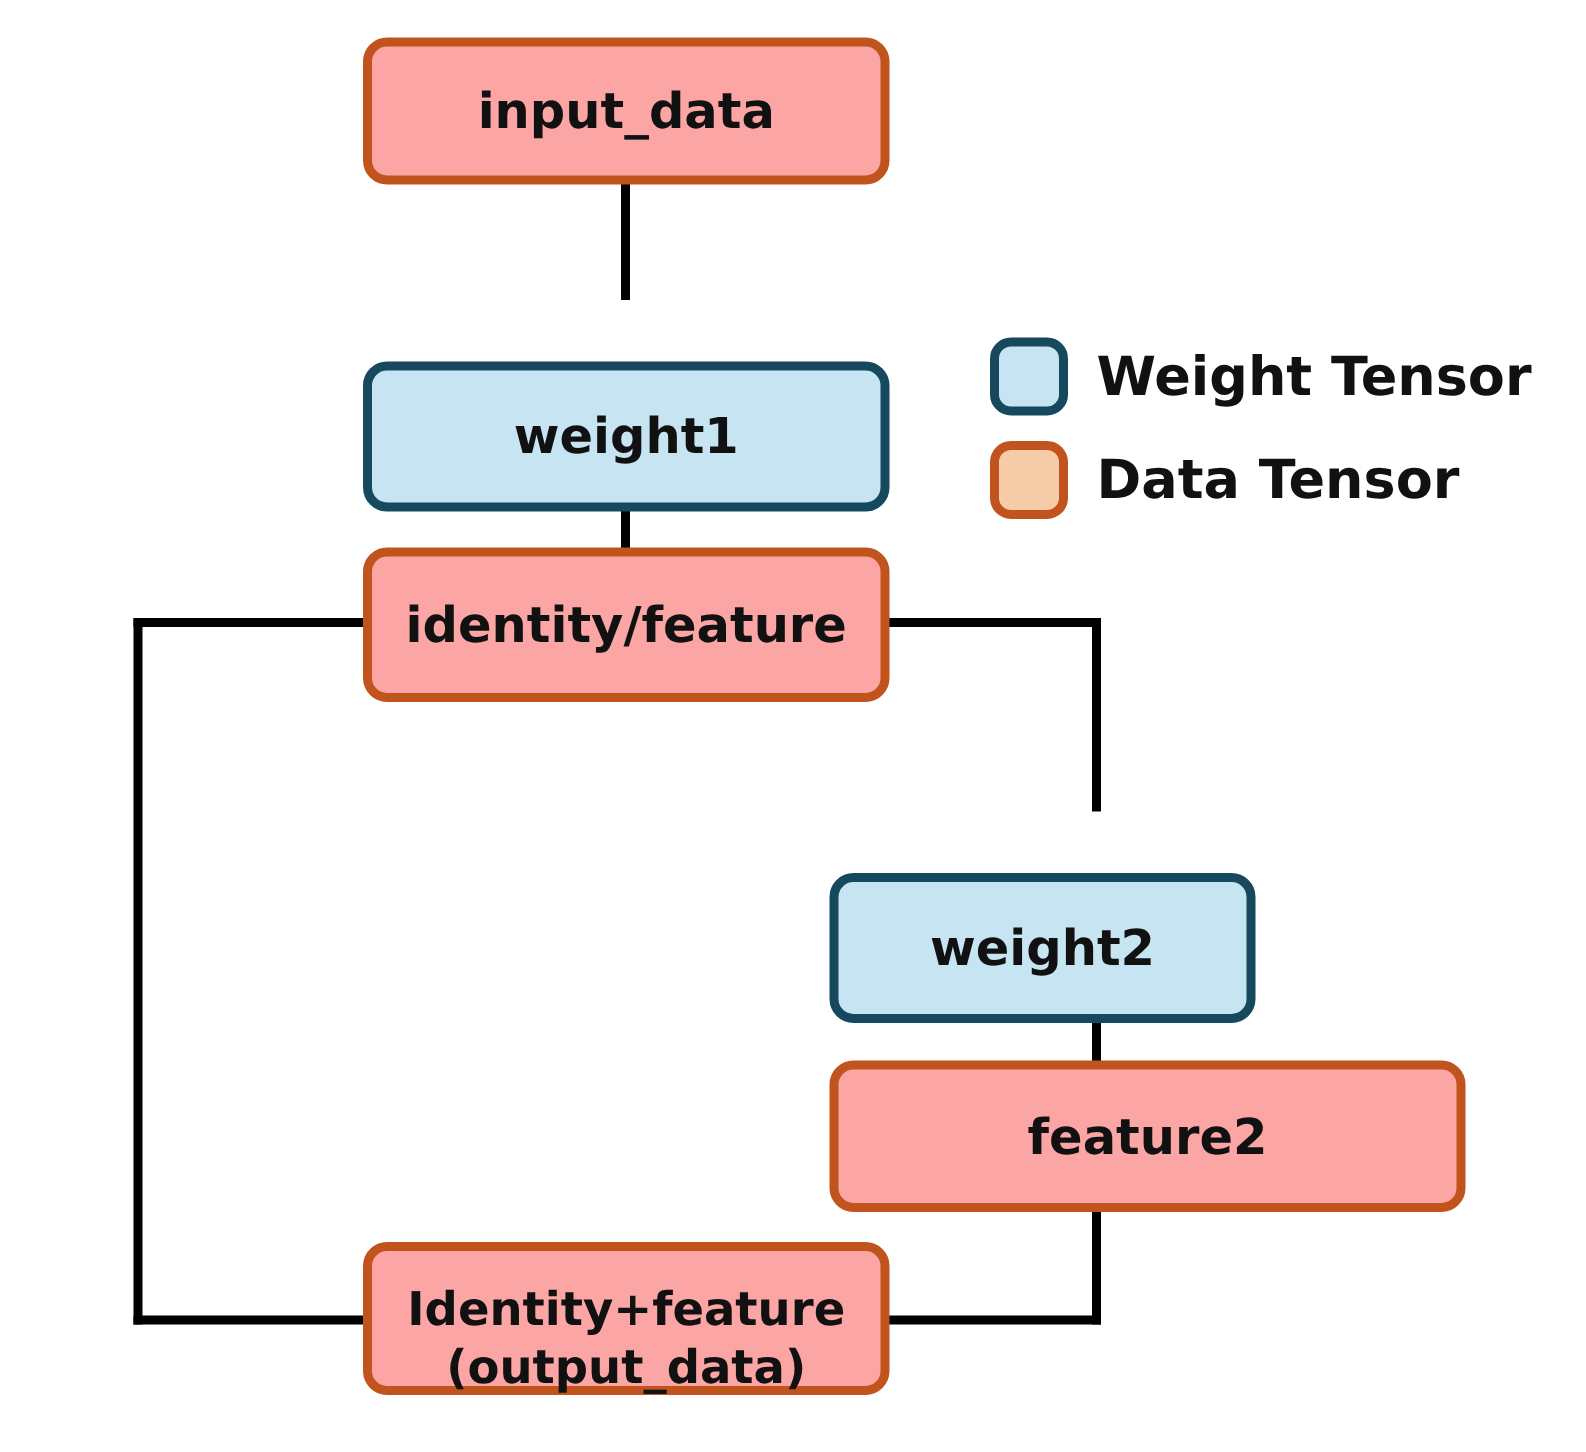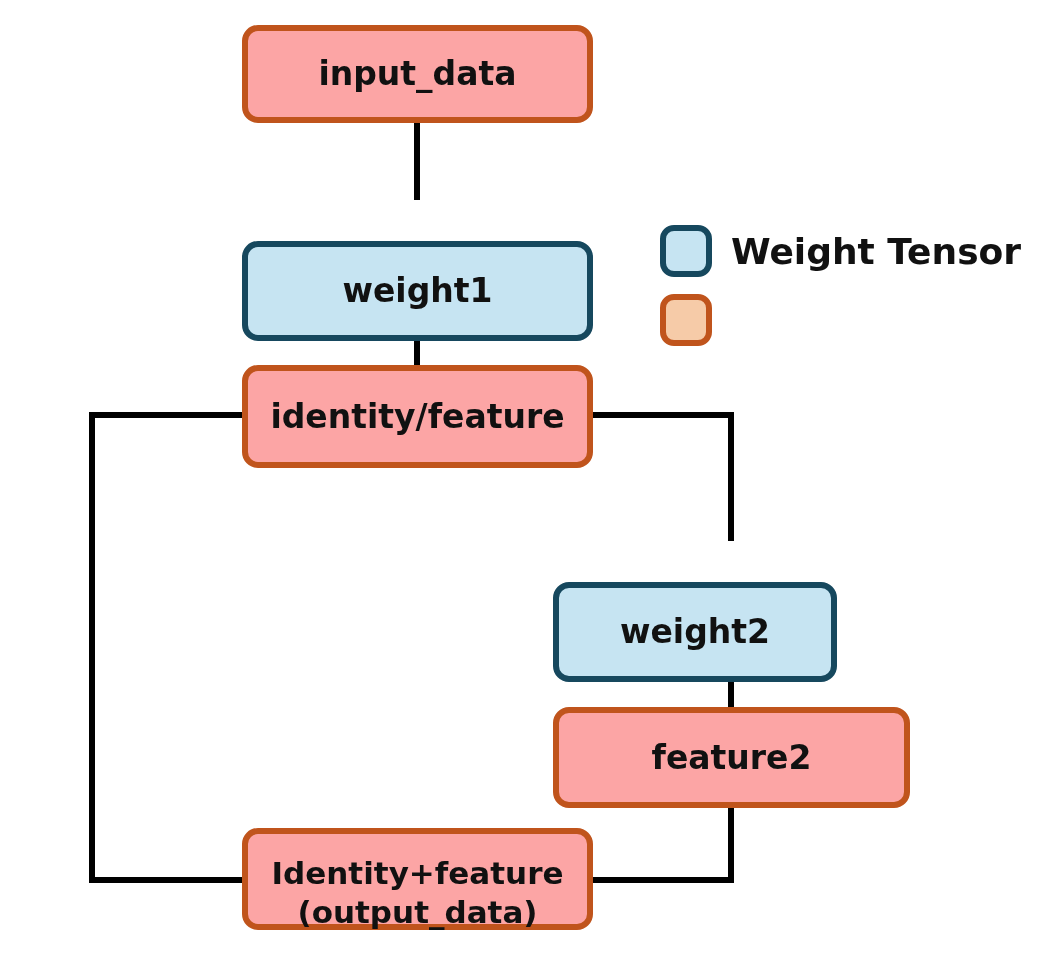--- a/index.html
+++ b/index.html
@@ -37,21 +37,21 @@
   .node.weight {
     background: #c6e4f2;
     border-color: #16485e;
     margin-top: 44px;
   }
   .node .lbl { line-height: 1.2; }
   .node-input    { left: 242px; top: 25px;  width: 351px; height: 98px;  }
   .node-weight1  { left: 242px; top: 197px; width: 351px; height: 100px; }
   .node-identity { left: 242px; top: 365px; width: 351px; height: 103px; text-align: center; }
   .node-weight2  { left: 553px; top: 538px; width: 284px; height: 100px; }
-  .node-feature2 { left: 553px; top: 707px; width: 357px; height: 101px; align-items: center; }
+  .node-feature2 { left: 553px; top: 707px; width: 424px; height: 101px; align-items: center; }
   .node-output   { left: 242px; top: 828px; width: 351px; height: 102px; font-size: 31px; }
   .node-output .lbl { line-height: 1.26; margin-top: 28px; }
 
   .edge {
     position: absolute;
     background: #000000;
     z-index: 1;
   }
   
   .e-in-w1   { left: 414px; top: 120px; width: 6px;   height: 80px;  }
@@ -137,16 +137,17 @@
     </span>
   </div>
 
   <div class="legend">
     <div class="legend-row">
       <span class="swatch weight"></span>
       <span class="legend-label">Weight Tensor</span>
     </div>
     <div class="legend-row">
       <span class="swatch data"></span>
+      <span class="legend-label">Data Tensor</span>
     </div>
   </div>
 
 </div>
 
 </body></html>

